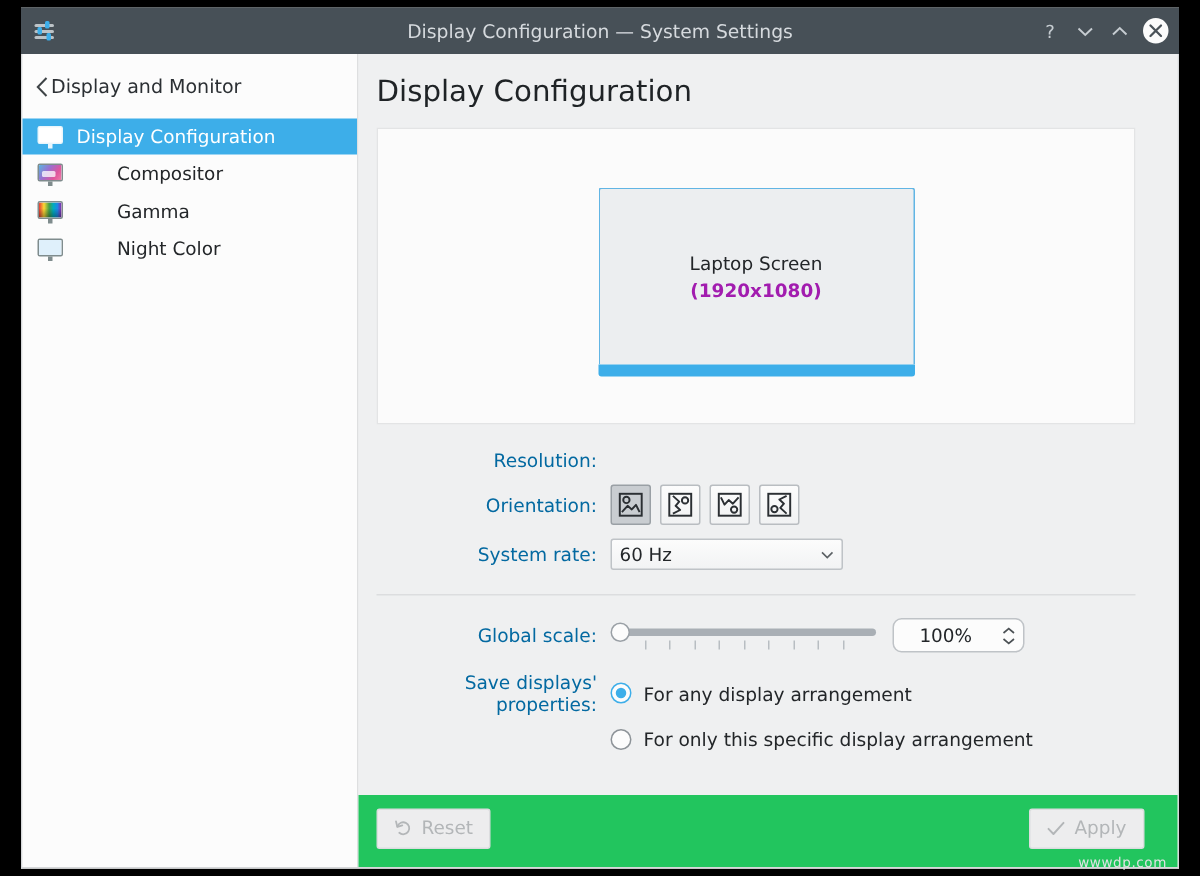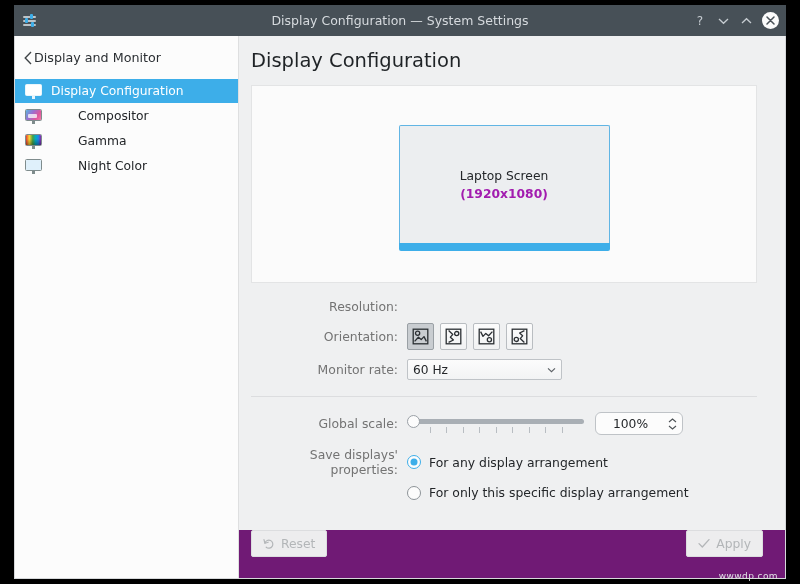--- a/index.html
+++ b/index.html
@@ -231,21 +231,21 @@
   }
   .frow {
     display: flex;
     align-items: center;
   }
   .flabel {
     width: 156px;
     text-align: right;
     padding-right: 9px;
     font-size: 12.4px;
-    color: #737373;
+    color: #0369a1;
     flex: none;
   }
   .combo {
     width: 155px;
     height: 21px;
     background: linear-gradient(to bottom,#fcfcfc,#f2f3f4);
     border: 1px solid #bfc3c7;
     border-radius: 2px;
     display: flex;
     align-items: center;
@@ -370,21 +370,22 @@
     font-size: 12.4px;
     color: #232629;
   }
 
   
   #footer {
     flex: none;
     height: 48px;
     padding: 0 22px 4px 12px;
     display: flex;
-    background: #701a75;
+    align-items: center;
+    background: #22c55e;
   }
   .fbtn {
     height: 27px;
     min-width: 72px;
     padding: 0 11px;
     background: #ededee;
     border: 1px solid #dcdddf;
     border-radius: 2px;
     display: flex;
     align-items: center;
@@ -548,21 +549,21 @@
                   <rect x="1.2" y="1.2" width="14.6" height="14.6" fill="none" stroke="#2b2f33" stroke-width="1.3"></rect>
                   <circle cx="5.3" cy="11.4" r="2.1" fill="none" stroke="#2b2f33" stroke-width="1.3"></circle>
                   <path d="M13.4 14.4 L9.2 10.6 L11.6 7.8 L8.6 5 L13.4 2.6" fill="none" stroke="#2b2f33" stroke-width="1.3" stroke-linejoin="round"></path>
                 </svg>
               </div>
 
             </div>
           </div>
 
           <div class="frow">
-            <div class="flabel">Monitor rate:</div>
+            <div class="flabel">System rate:</div>
             <div class="combo">
               <span class="cval">60 Hz</span>
               <svg class="chev" viewBox="0 0 9 6">
                 <path d="M1 1.3 L4.5 4.7 L8 1.3" fill="none" stroke="#5c6165" stroke-width="1.1"></path>
               </svg>
             </div>
           </div>
 
         </div>
 

